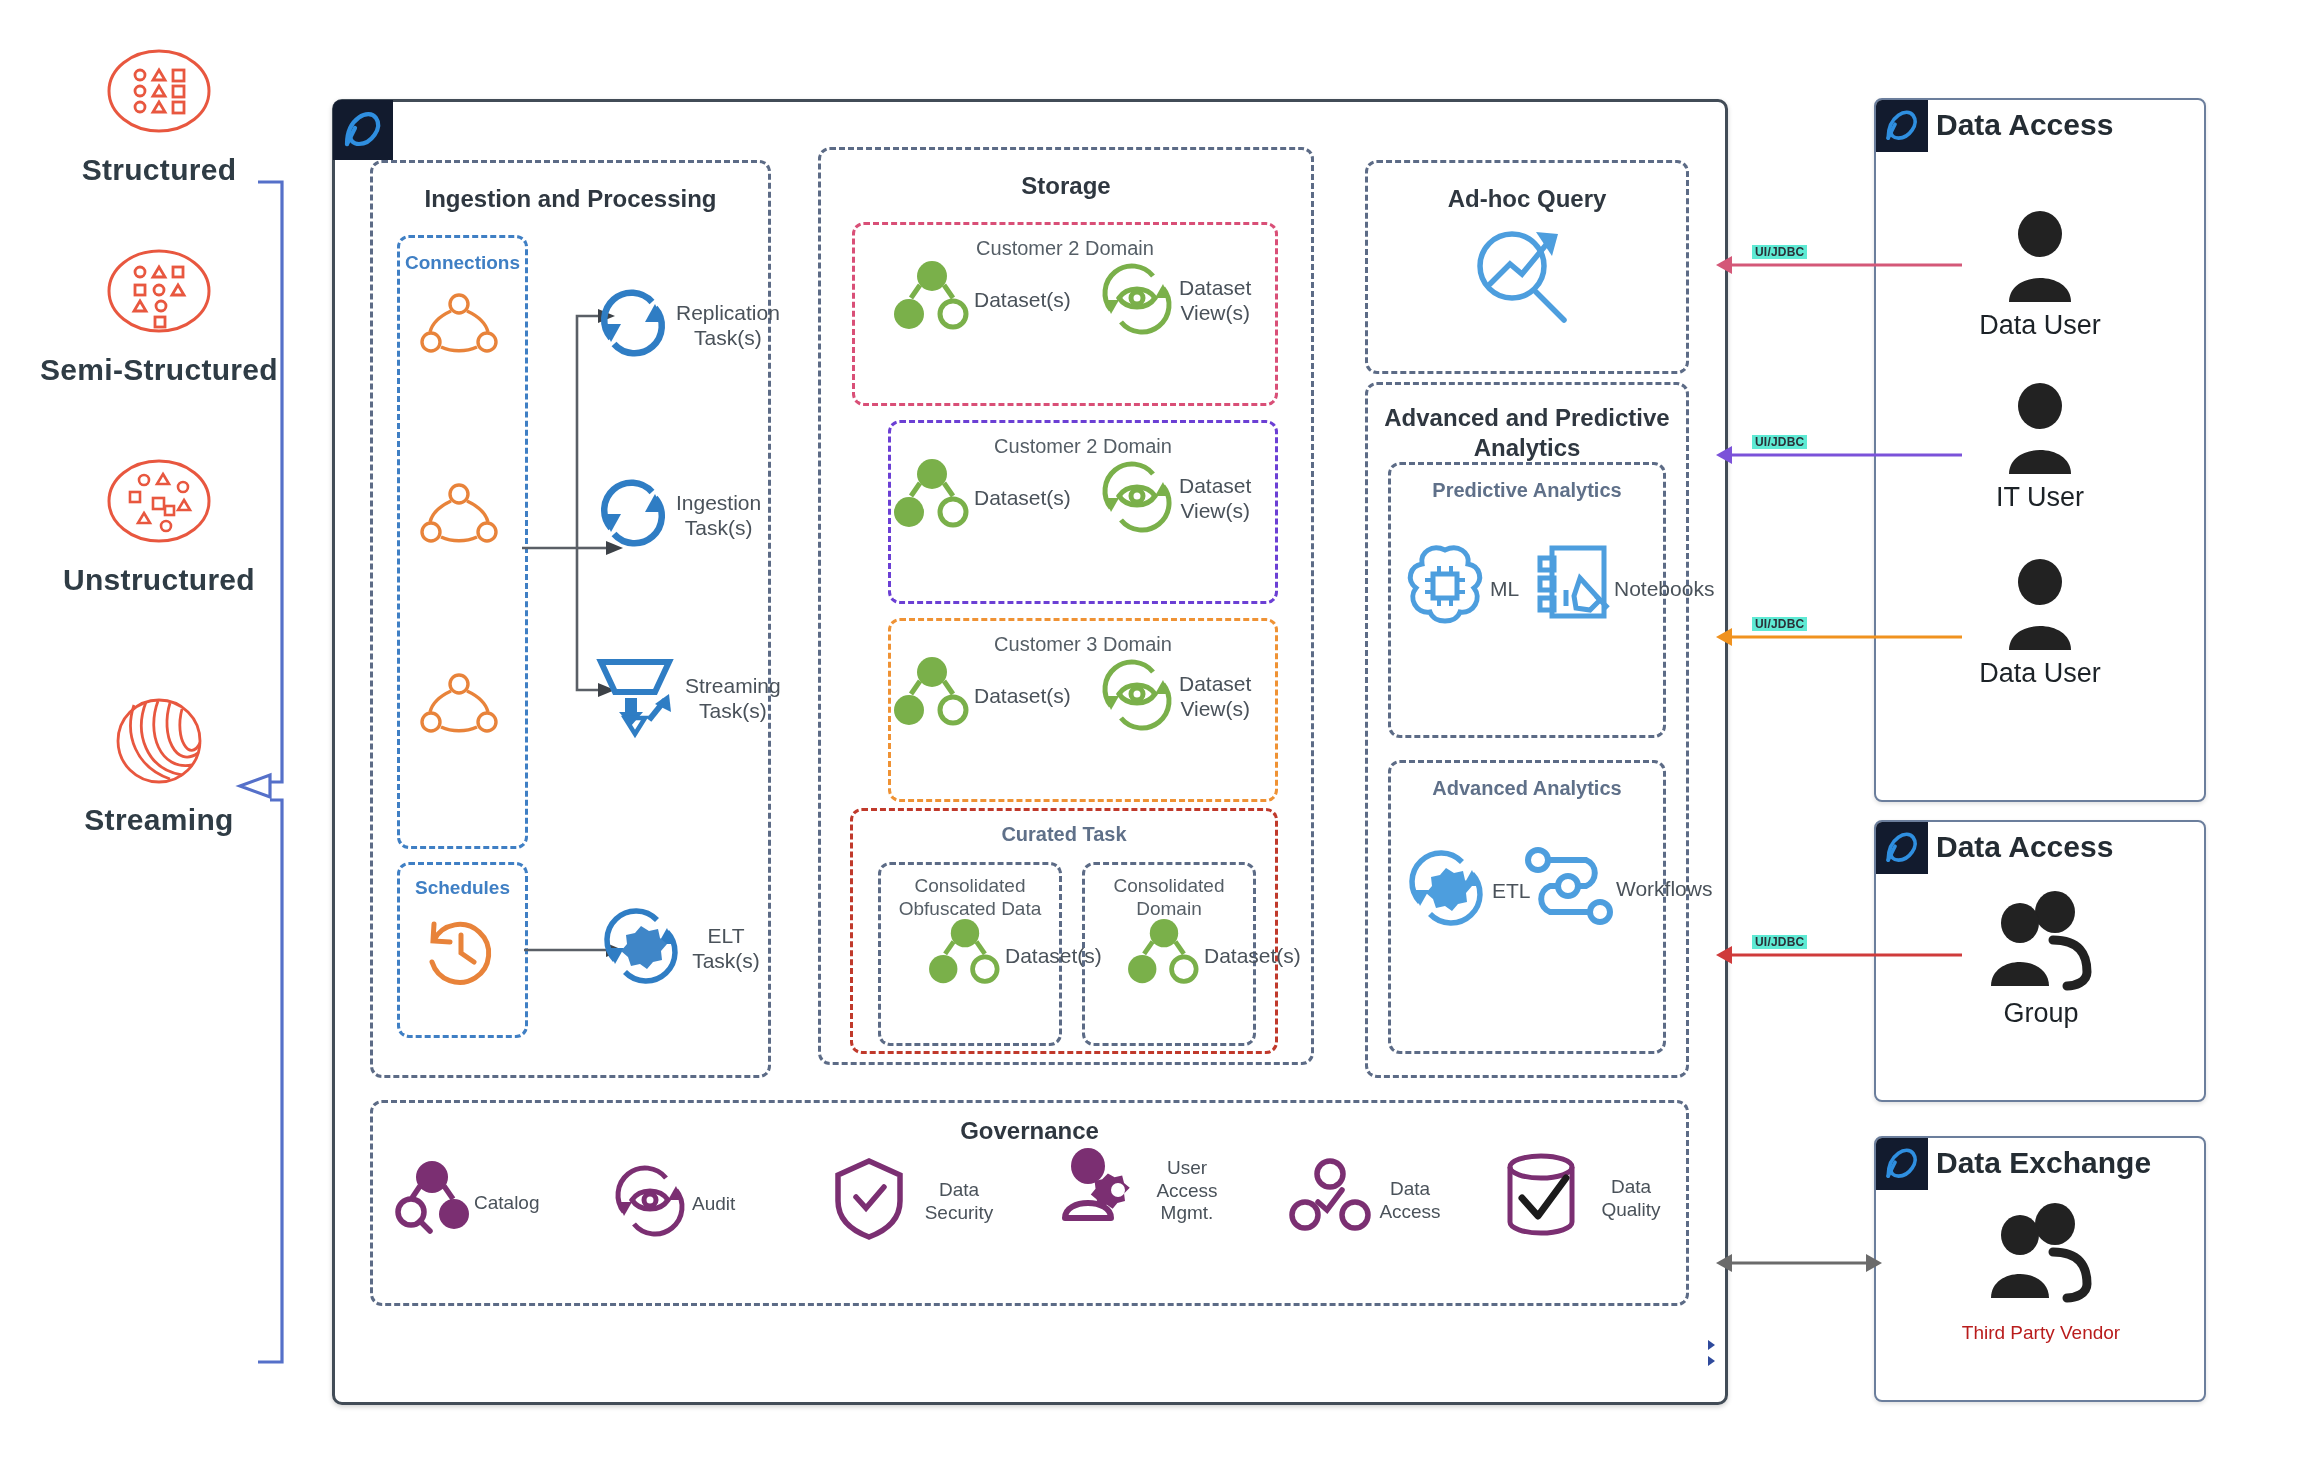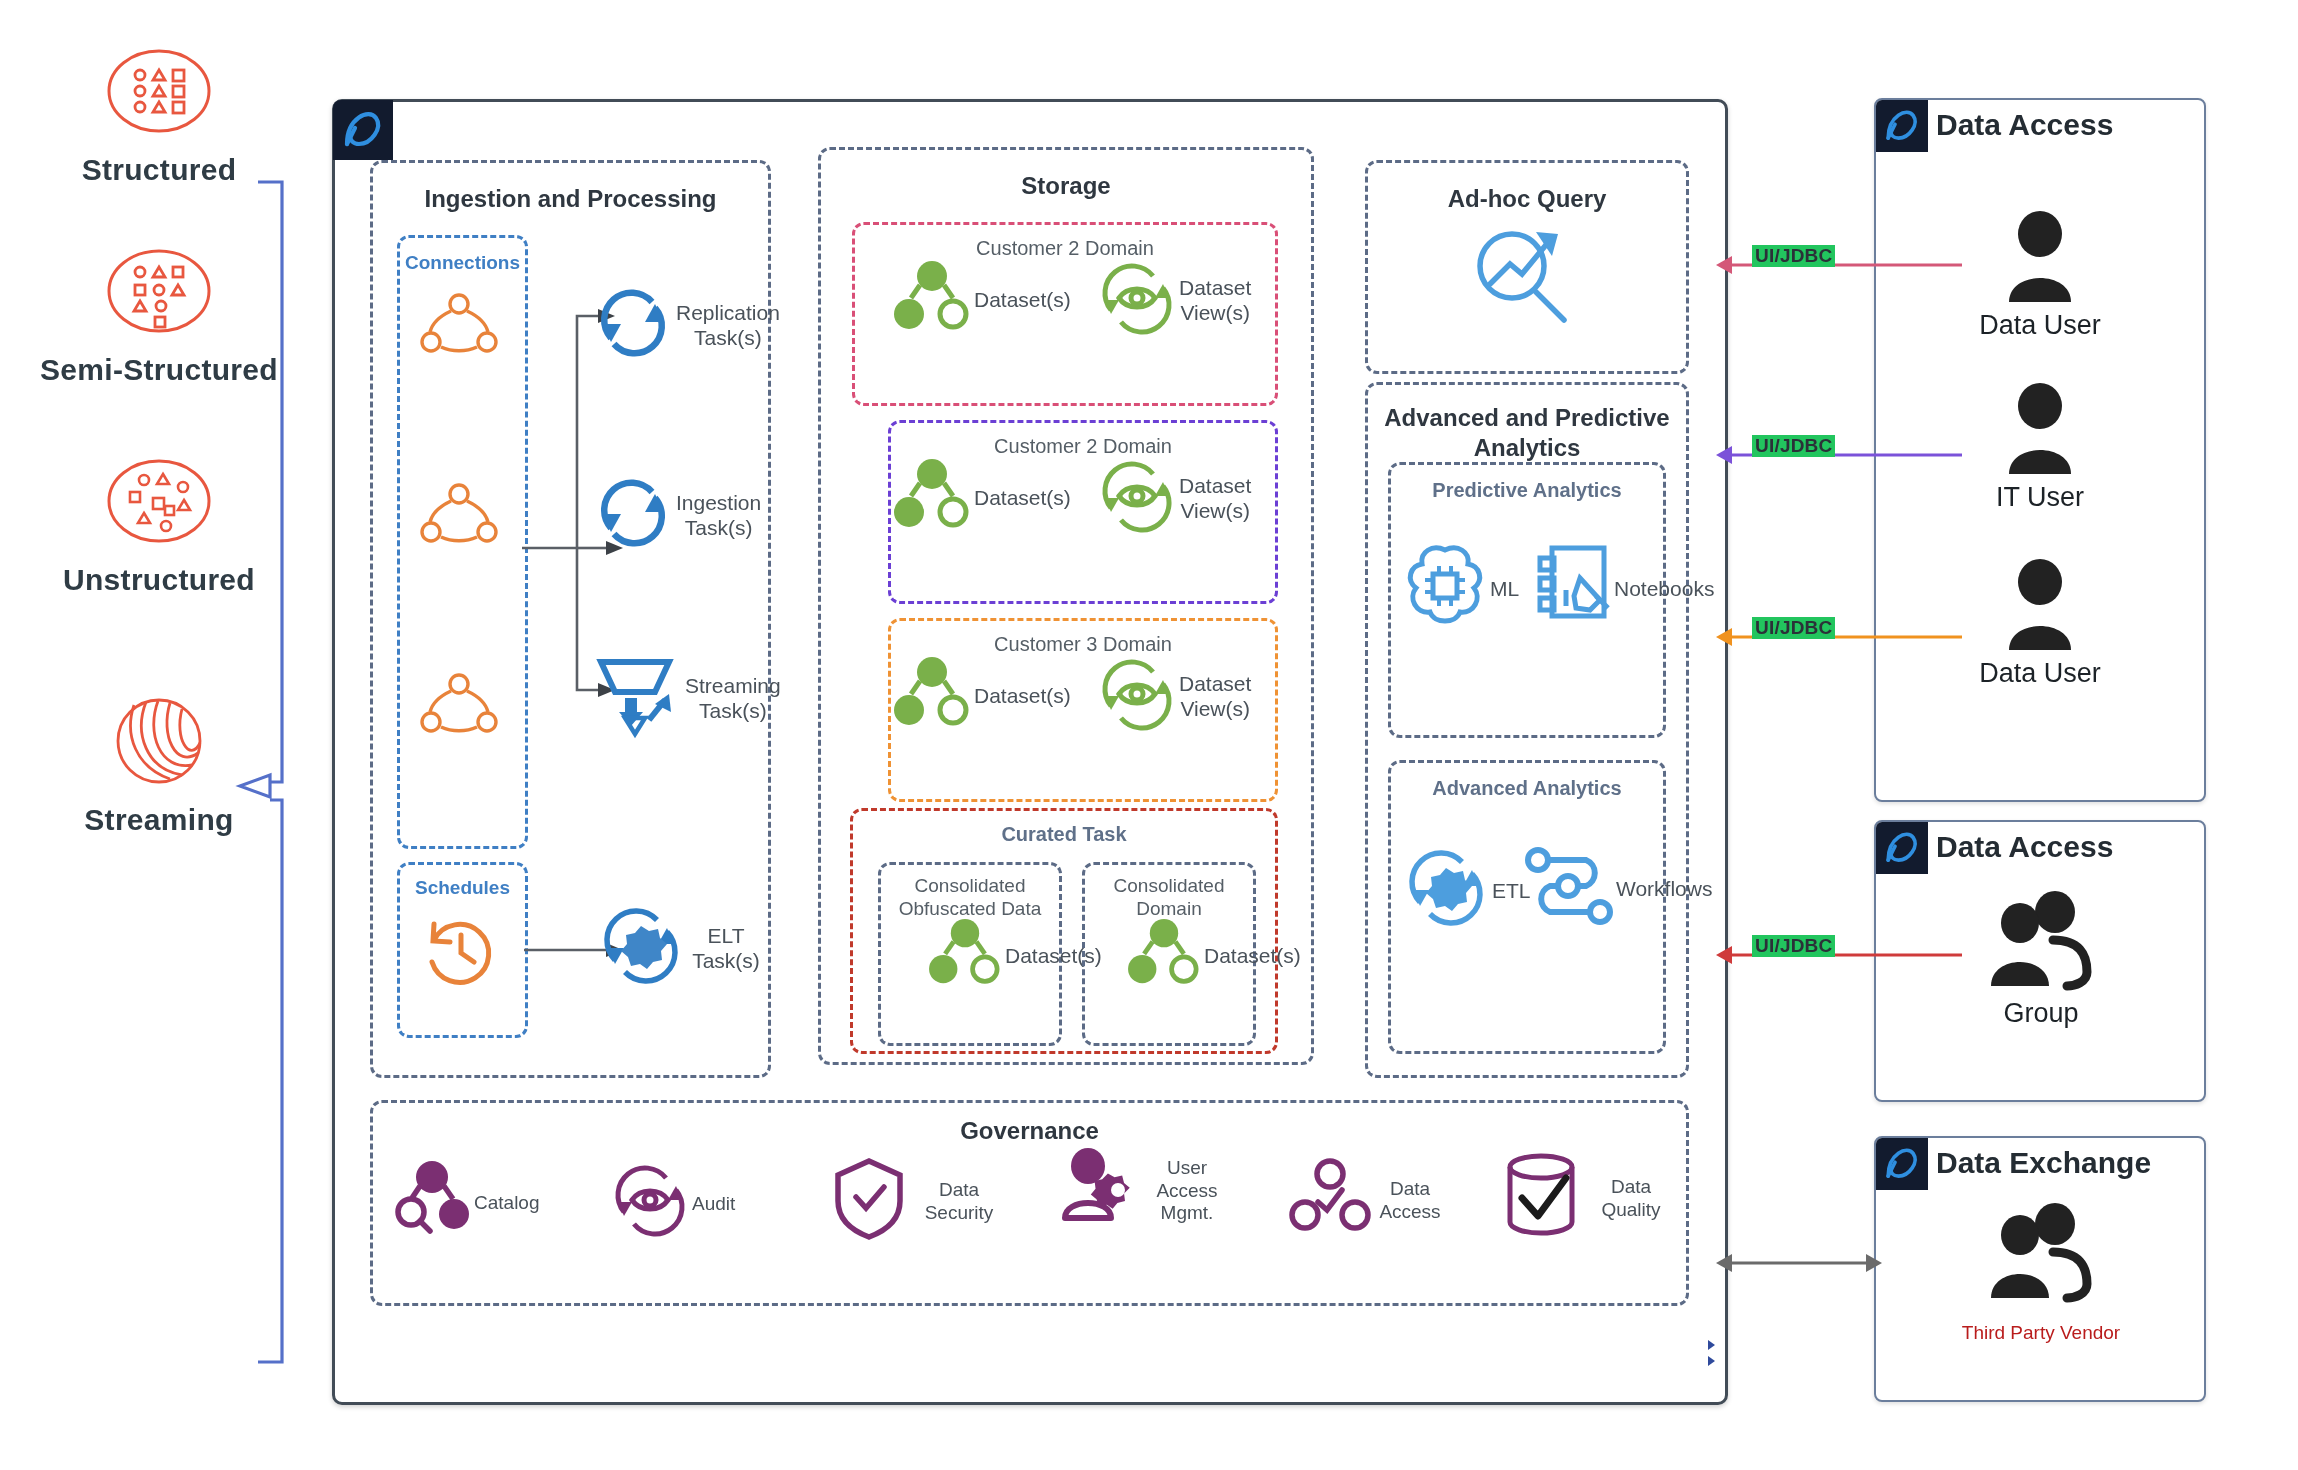--- a/index.html
+++ b/index.html
@@ -42,22 +42,22 @@
   .actor-card{position:absolute;border:2.5px solid #6b7e9c;border-radius:8px;background:#fff;
     box-shadow:0 2px 4px rgba(0,0,0,.12);}
   .card-logo{position:absolute;left:0;top:0;width:52px;height:52px;background:#121b2e;
      border-top-left-radius:6px;}
   .card-title{position:absolute;left:60px;top:8px;font-size:30px;font-weight:700;color:#242c33;}
   .actor{position:absolute;display:flex;flex-direction:column;align-items:center;}
   .actor-name{font-size:27px;color:#1c2227;margin-top:4px;}
   .actor-name.small{font-size:19px;color:#b91c1c;}
 
   
-  .conn-label{position:absolute;font-size:19px;font-weight:700;color:#2b3138;
-     background:#22c55e;padding:0 3px;letter-spacing:.2px;text-align:center;}
+  .conn-label{position:absolute;font-size:12px;font-weight:700;color:#2b3138;
+     background:#5eead4;padding:0 3px;letter-spacing:.2px;text-align:center;}
   svg{overflow:visible;}
 </style>
 </head>
 <body>
 
 <div class="abs col" id="left-types">
 
   <div class="type-item col abs" style="top:40px;">
     <svg class="type-icon" viewBox="0 0 110 96">
       <ellipse cx="55" cy="48" rx="50" ry="40" fill="none" stroke="#e8573f" stroke-width="3"></ellipse>

